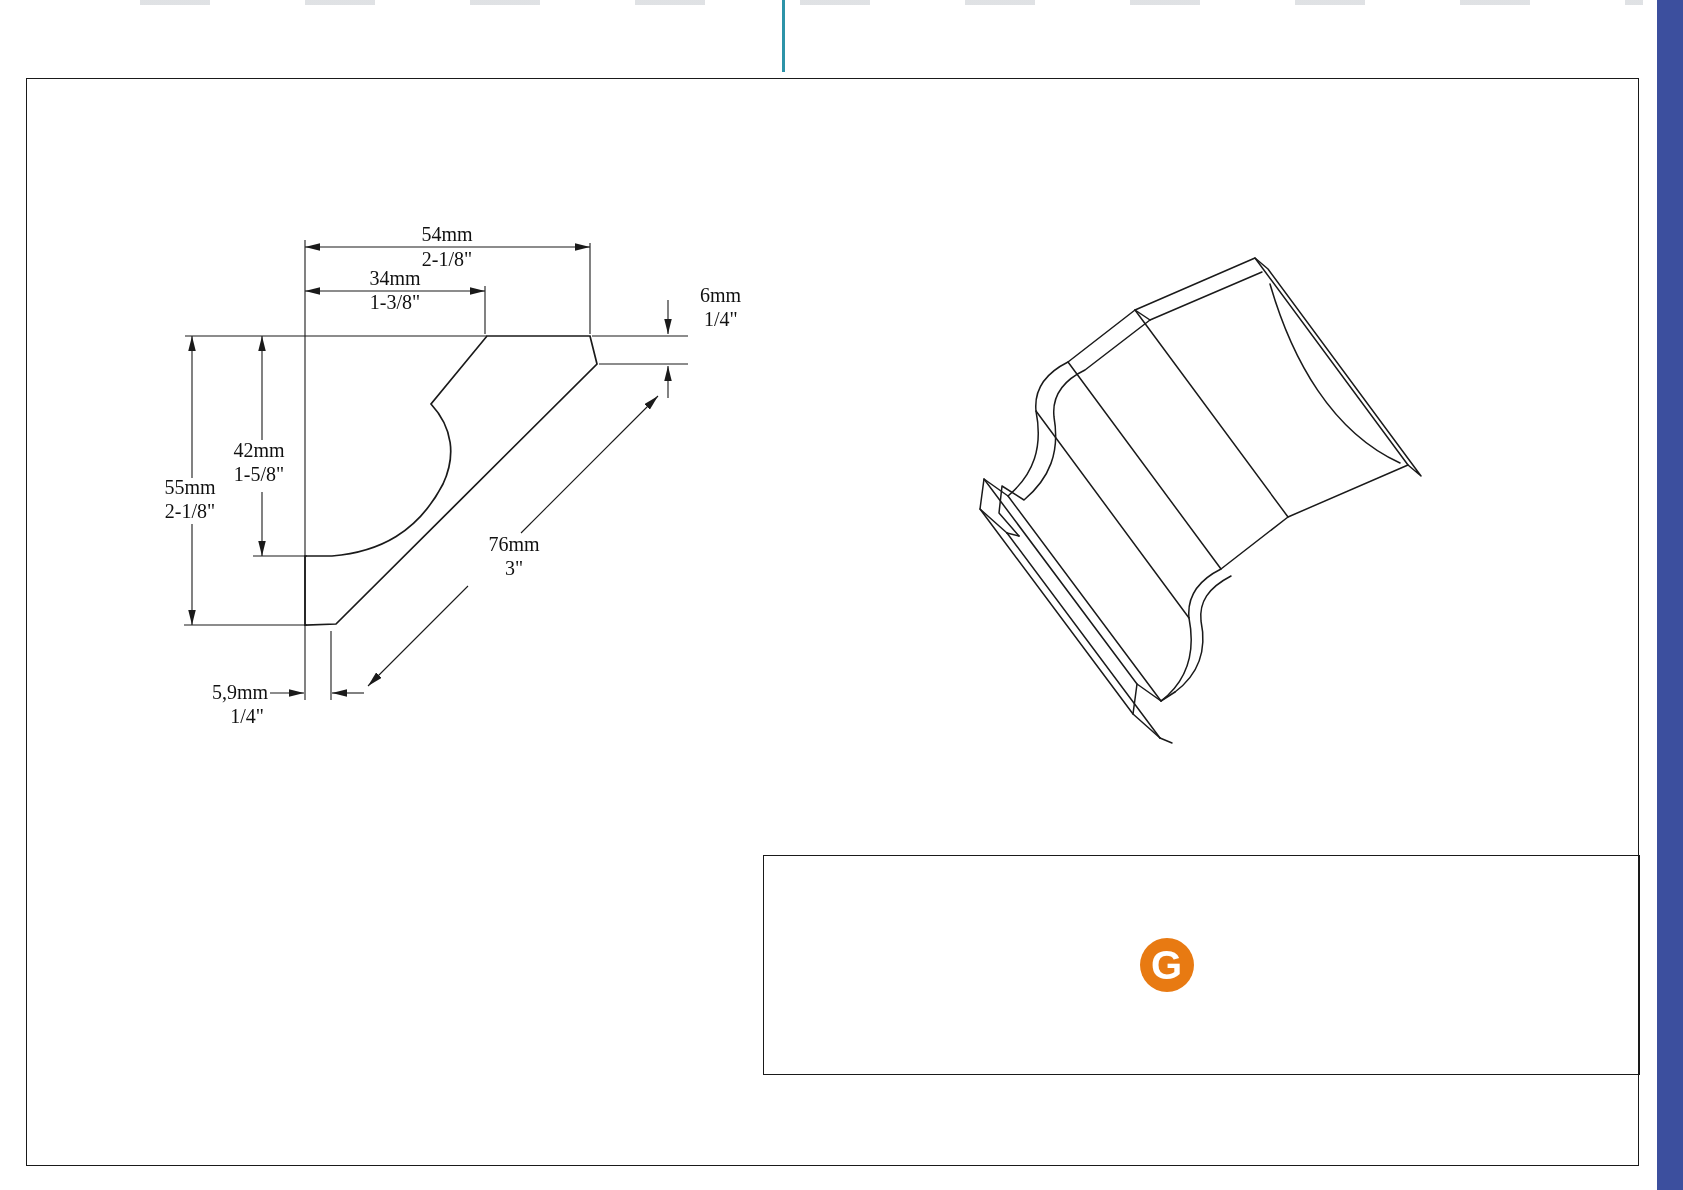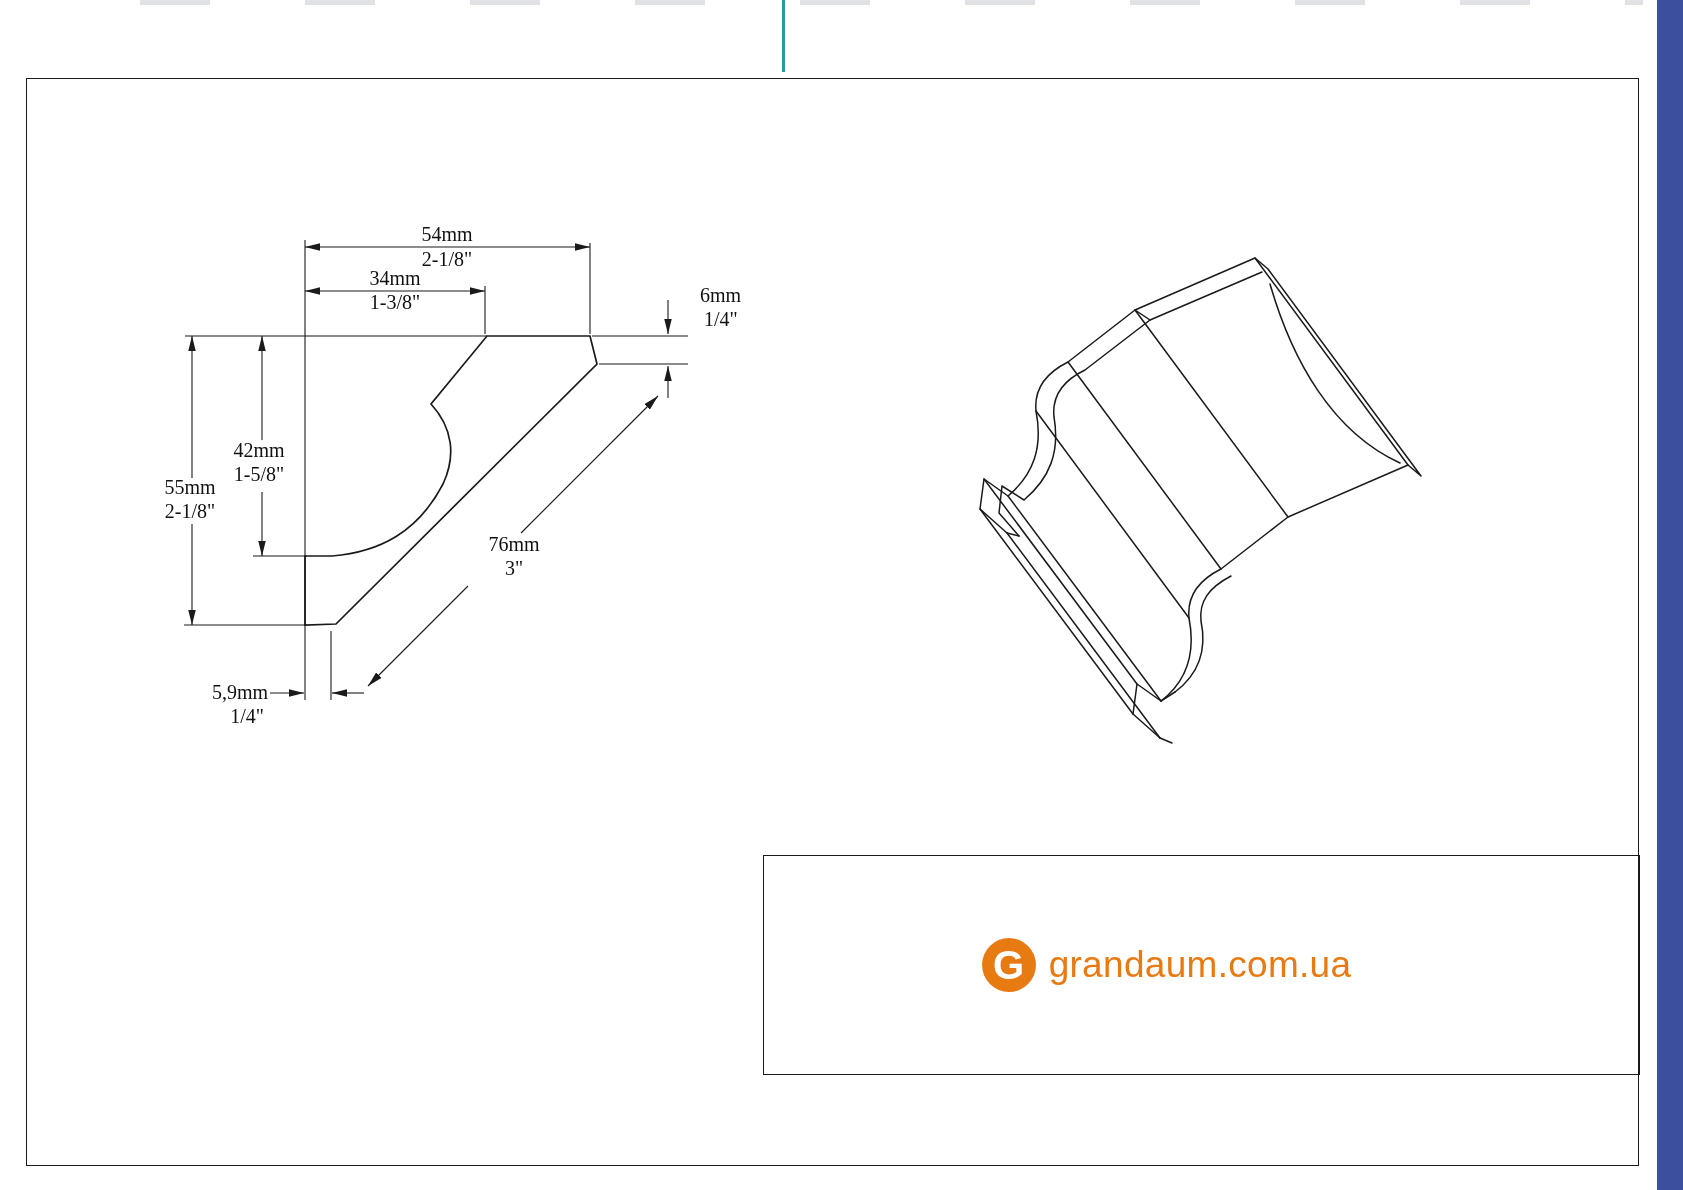--- a/index.html
+++ b/index.html
@@ -112,17 +112,16 @@
       <line x1="1161" y1="701" x2="1175" y2="692"></line>
       <line x1="1160" y1="738" x2="1172" y2="743"></line>
     </g>
   </svg>
 
   <div class="plate">
     <div class="brand">
       <div class="logo">
         <span>G</span>
       </div>
-      <div class="site">grandaum.com.ua</div>
     </div>
   </div>
 
 </div>
 
 </body></html>

